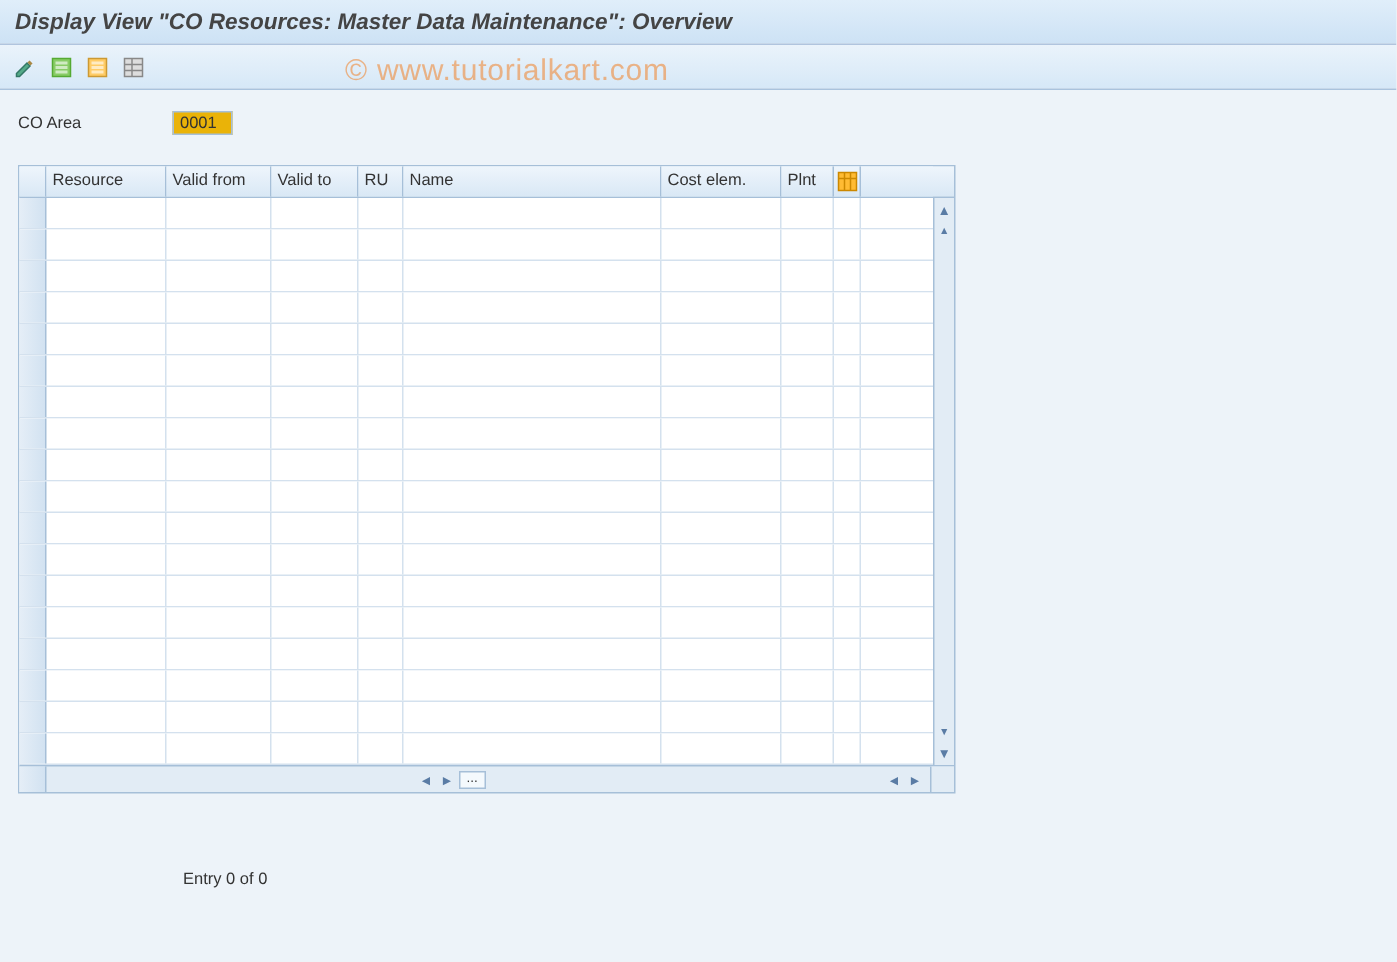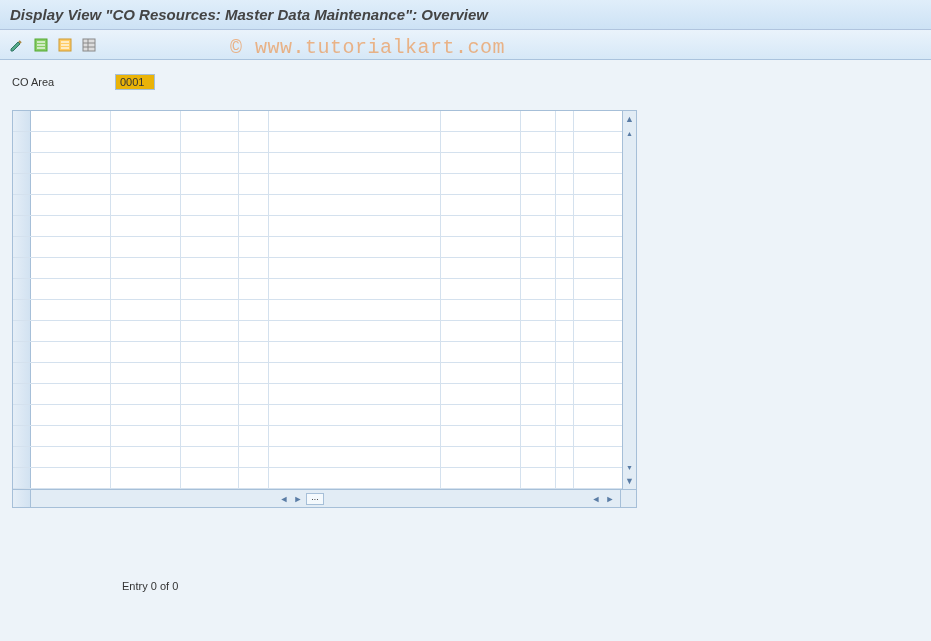--- a/index.html
+++ b/index.html
@@ -186,21 +186,21 @@
       color: #555;
     }
     .entry-text {
       margin-left: 110px;
       font-size: 11px;
       color: #333;
     }
     .watermark {
       position: absolute;
       top: 36px; left: 230px;
-      font-family: Liberation Mono, monospace;
+      font-family: Liberation Sans, sans-serif;
       font-size: 20px;
       color: rgba(240,130,40,.55);
       pointer-events: none;
       letter-spacing: .5px;
     }
     .watermark .cmark { font-size: 18px; }
     .col-sel  { width: 18px; }
     .col-res  { width: 80px; }
     .col-vf   { width: 70px; }
     .col-vt   { width: 58px; }
@@ -257,20 +257,39 @@
 
 <div class="content-area">
 
   <div class="field-row">
     <span class="field-label">CO Area</span>
     <span class="field-value">0001</span>
   </div>
 
   <div class="table-wrap">
 
+    <div class="table-head-row">
+      <div class="th col-sel"></div>
+      <div class="th col-res">Resource</div>
+      <div class="th col-vf">Valid from</div>
+      <div class="th col-vt">Valid to</div>
+      <div class="th col-ru">RU</div>
+      <div class="th col-name">Name</div>
+      <div class="th col-ce">Cost elem.</div>
+      <div class="th col-plnt">Plnt</div>
+      <div class="th col-cfg config">
+        <svg width="14" height="14">
+            <rect x="1" y="1" width="12" height="12" fill="#fb3" stroke="#c80"></rect>
+            <line x1="1" y1="5" x2="13" y2="5" stroke="#c80"></line>
+            <line x1="5" y1="1" x2="5" y2="13" stroke="#c80"></line>
+            <line x1="9" y1="1" x2="9" y2="13" stroke="#c80"></line>
+          </svg>
+      </div>
+      <div class="th col-spacer" style="border-right:none;"></div>
+    </div>
 
     <div class="body-scroll">
       <div class="body-rows" id="body-rows">
           <div class="tr">
             <div class="row-selector col-sel"></div>
             <div class="td col-res"></div>
             <div class="td col-vf"></div>
             <div class="td col-vt"></div>
             <div class="td col-ru"></div>
             <div class="td col-name"></div>

